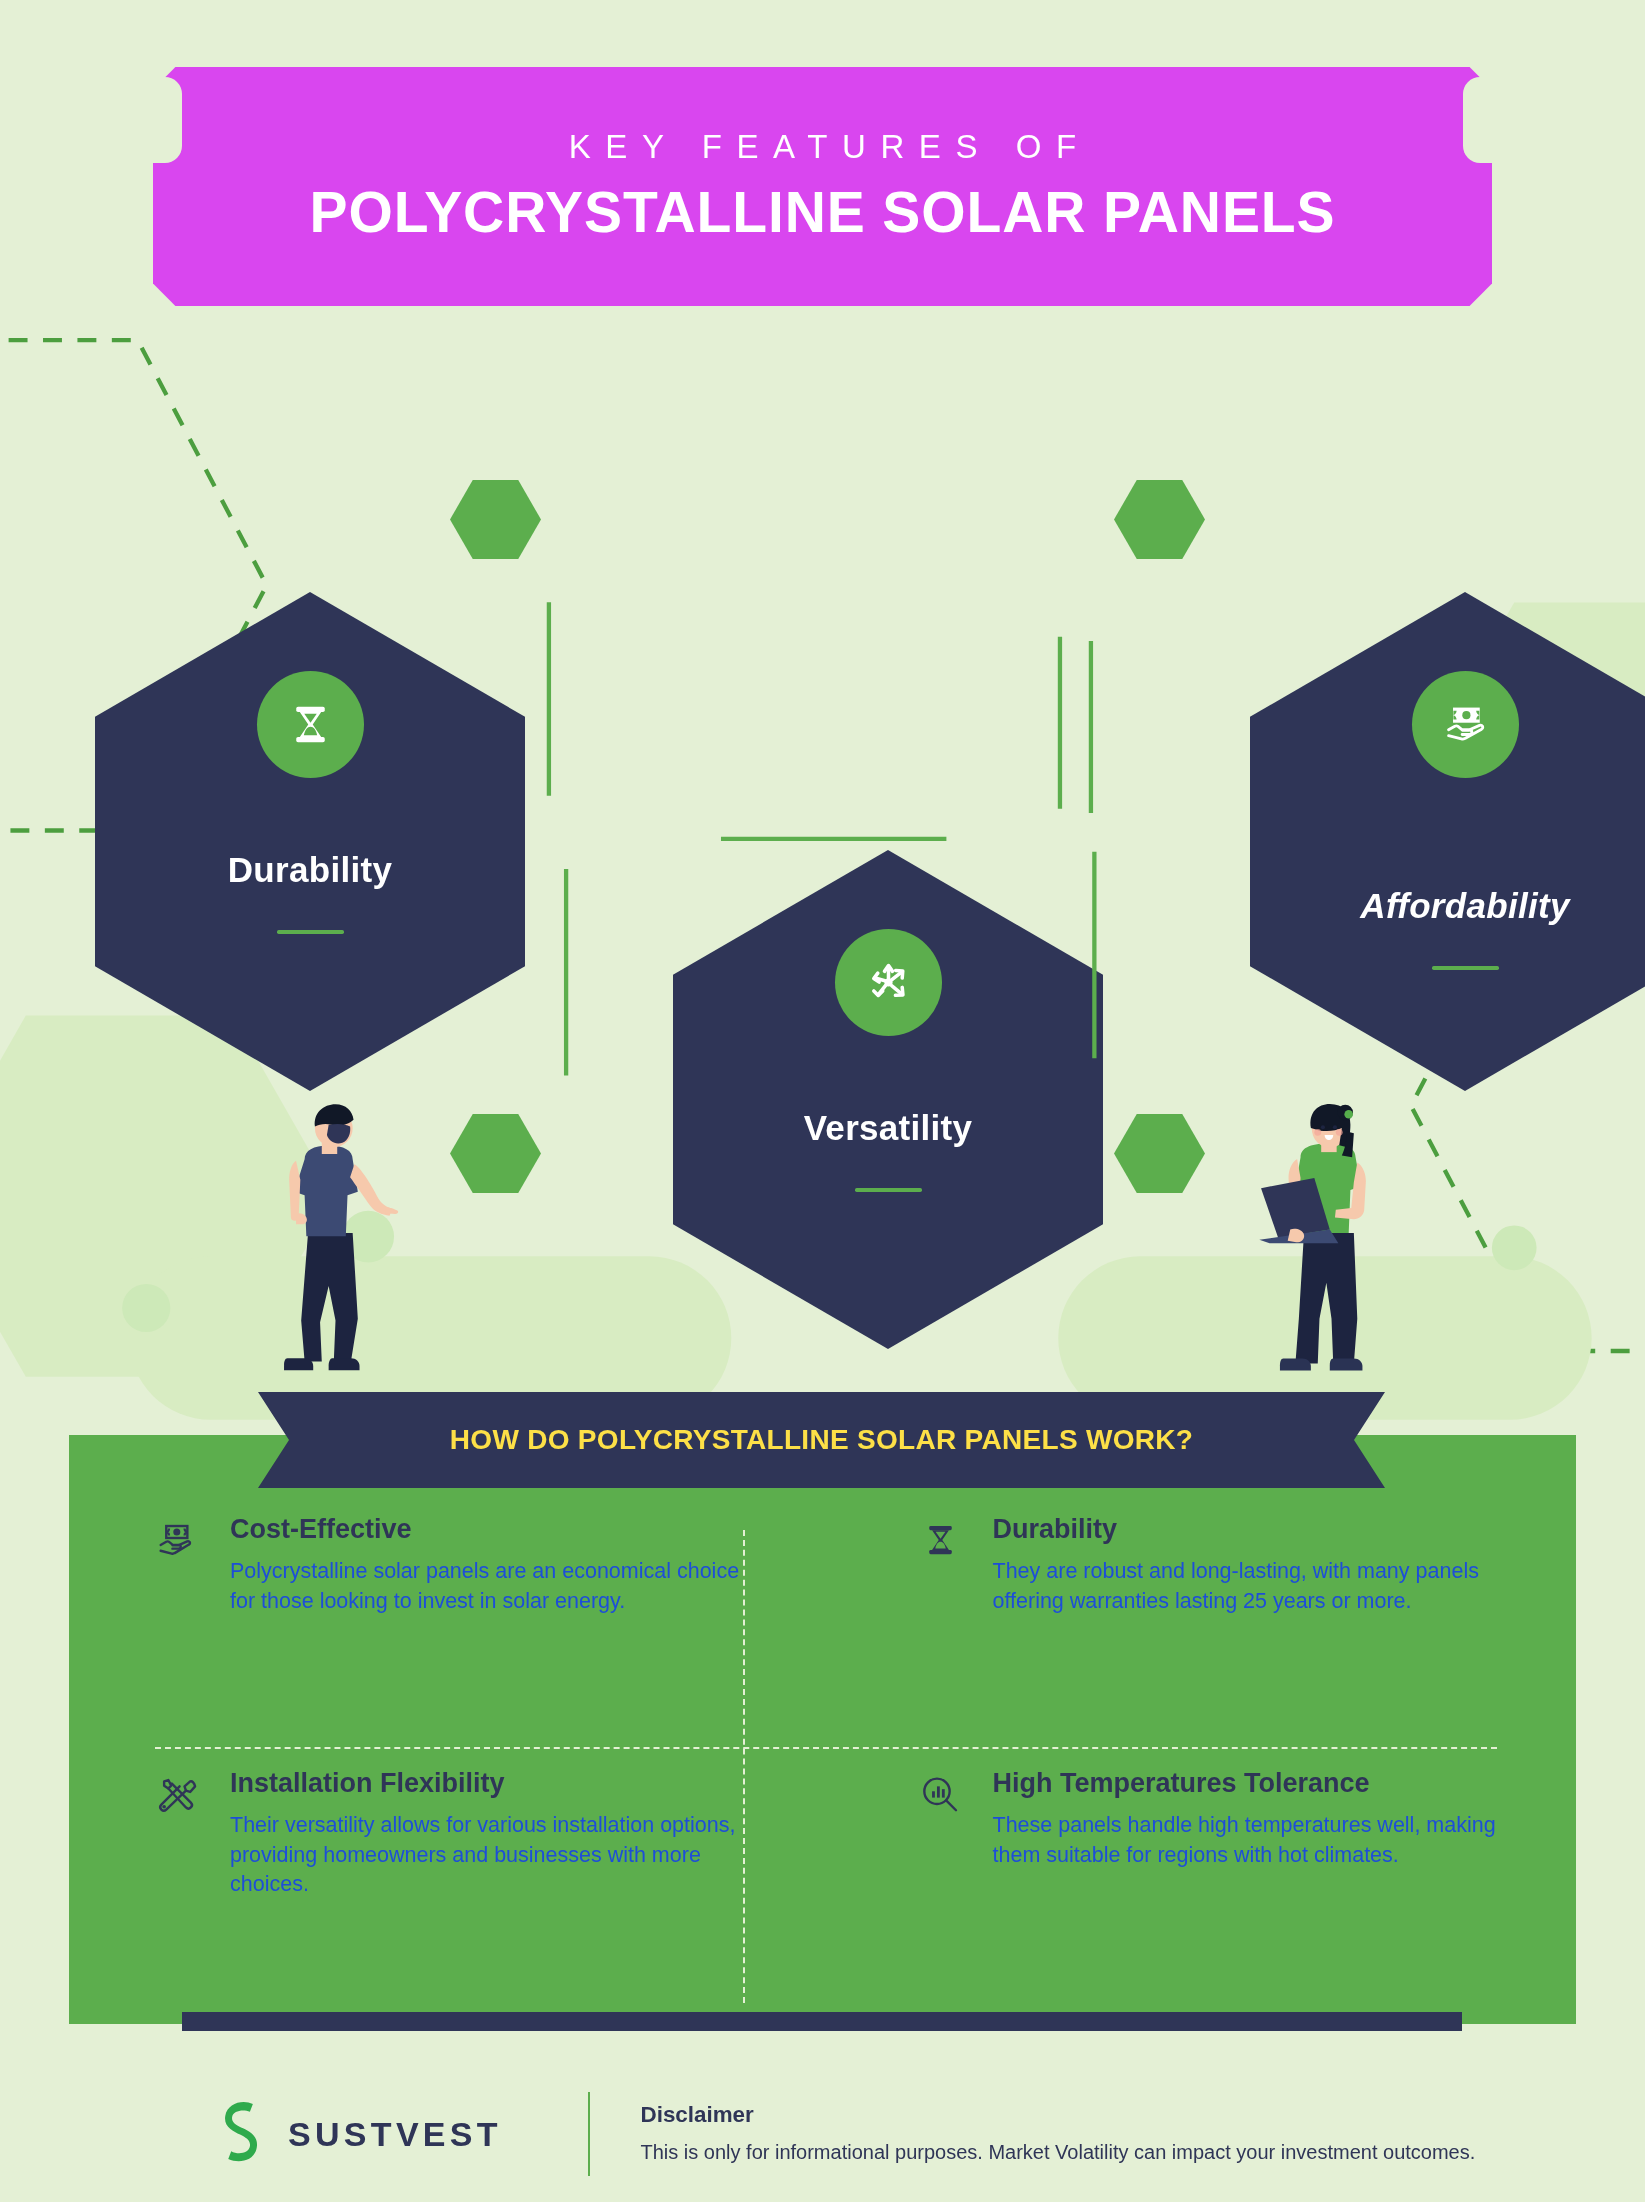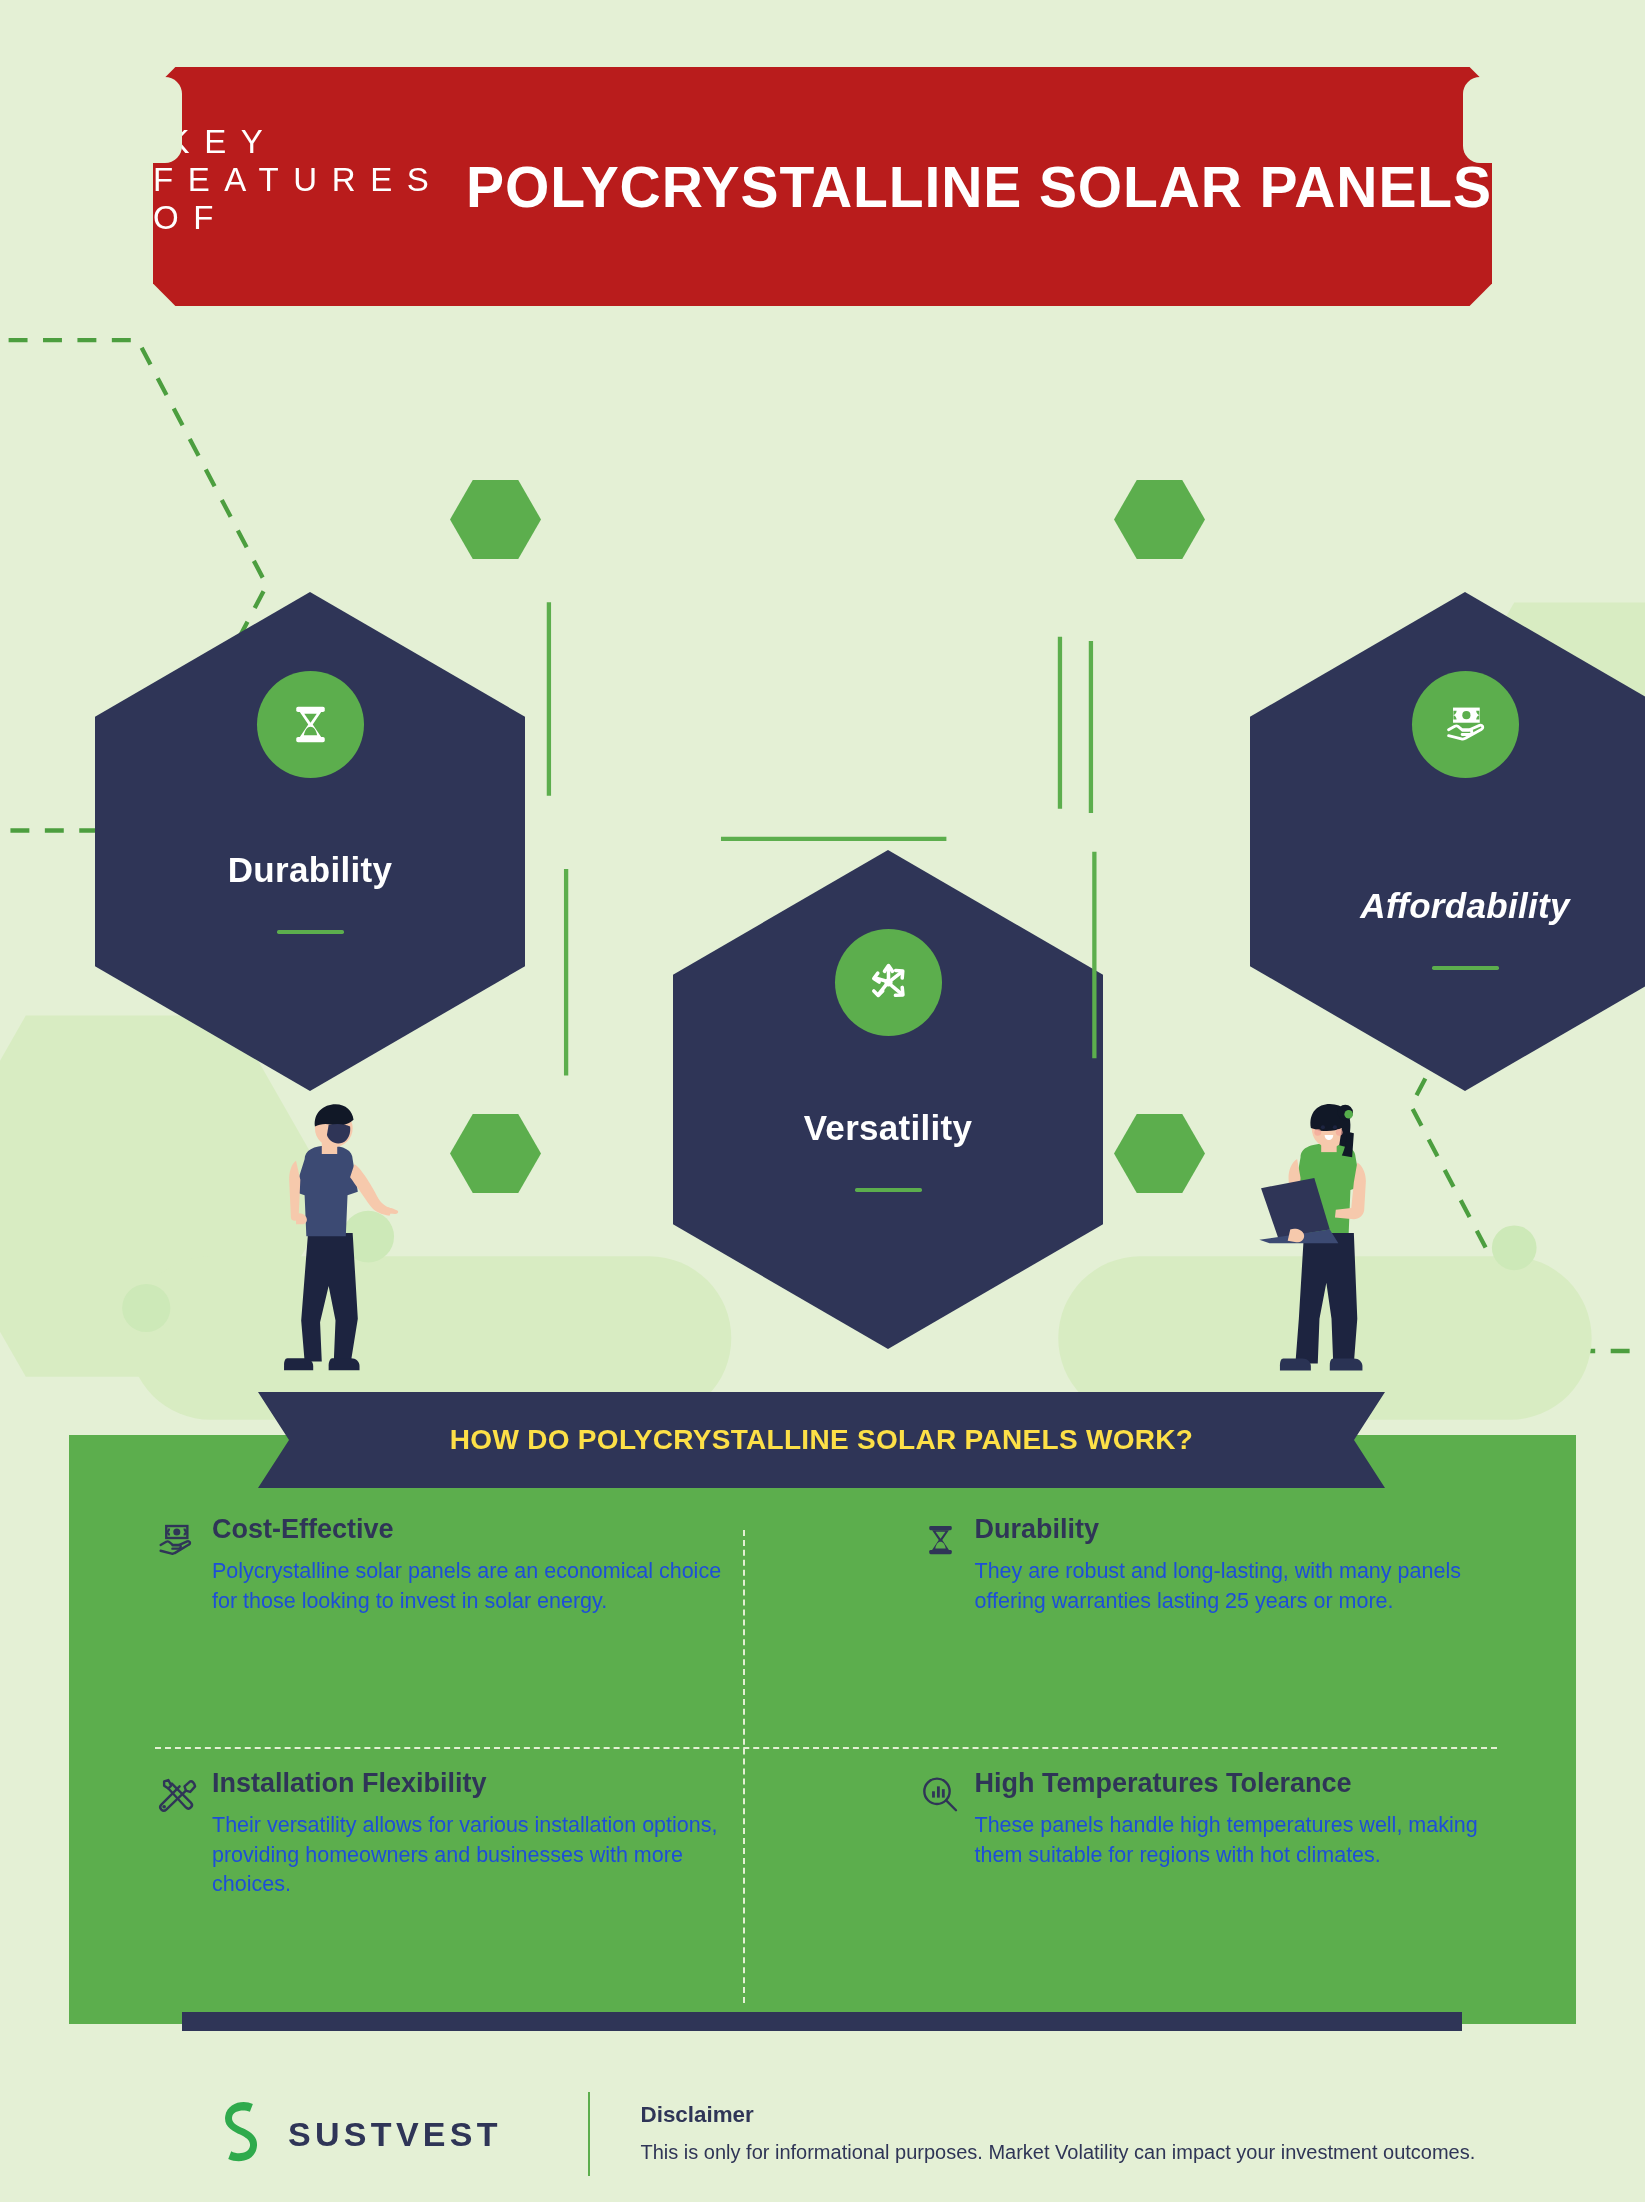--- a/index.html
+++ b/index.html
@@ -23,29 +23,29 @@
   
   .bg-layer { position: absolute; inset: 0; pointer-events: none; }
 
   
   .header-banner {
     position: absolute;
     left: 153px;
     top: 67px;
     width: 1339px;
     height: 239px;
-    background: #b91c1c;
+    background: #d946ef;
     clip-path: polygon(
       0px 22.4px, 22.4px 0px,
       calc(100% - 22.4px) 0px, 100% 22.4px,
       100% calc(100% - 22.4px), calc(100% - 22.4px) 100%,
       22.4px 100%, 0px calc(100% - 22.4px)
     );
     display: flex;
-    flex-direction: row;
+    flex-direction: column;
     align-items: center;
     justify-content: center;
   }
   .header-notch-l, .header-notch-r {
     position: absolute;
     width: 29px; height: 86px;
     background: #e4f0d5;
     top: 77px;
   }
   .header-notch-l { left: 153px; border-radius: 0 17px 17px 0; }
@@ -136,21 +136,21 @@
     position: absolute;
     left: 69px; top: 1514px;
     width: 1507px; height: 508px;
     display: grid;
     grid-template-columns: 1fr 1fr;
     grid-template-rows: 1fr 1fr;
     z-index: 4;
   }
   .feature {
     display: flex;
-    gap: 9px;
+    gap: 27px;
     padding: 0 60px 0 86px;
   }
   .feature.right { padding-left: 95px; }
   .feat-icon { flex: 0 0 auto; width: 48px; padding-top: 5.2px; }
   .feat-icon svg { width: 45px; height: 45px; }
   .feat-body { flex: 1 1 auto; }
   .feat-title {
     color: #2f3557; font-size: 27px; font-weight: 700; margin-bottom: 12px;
   }
   .feat-desc {

